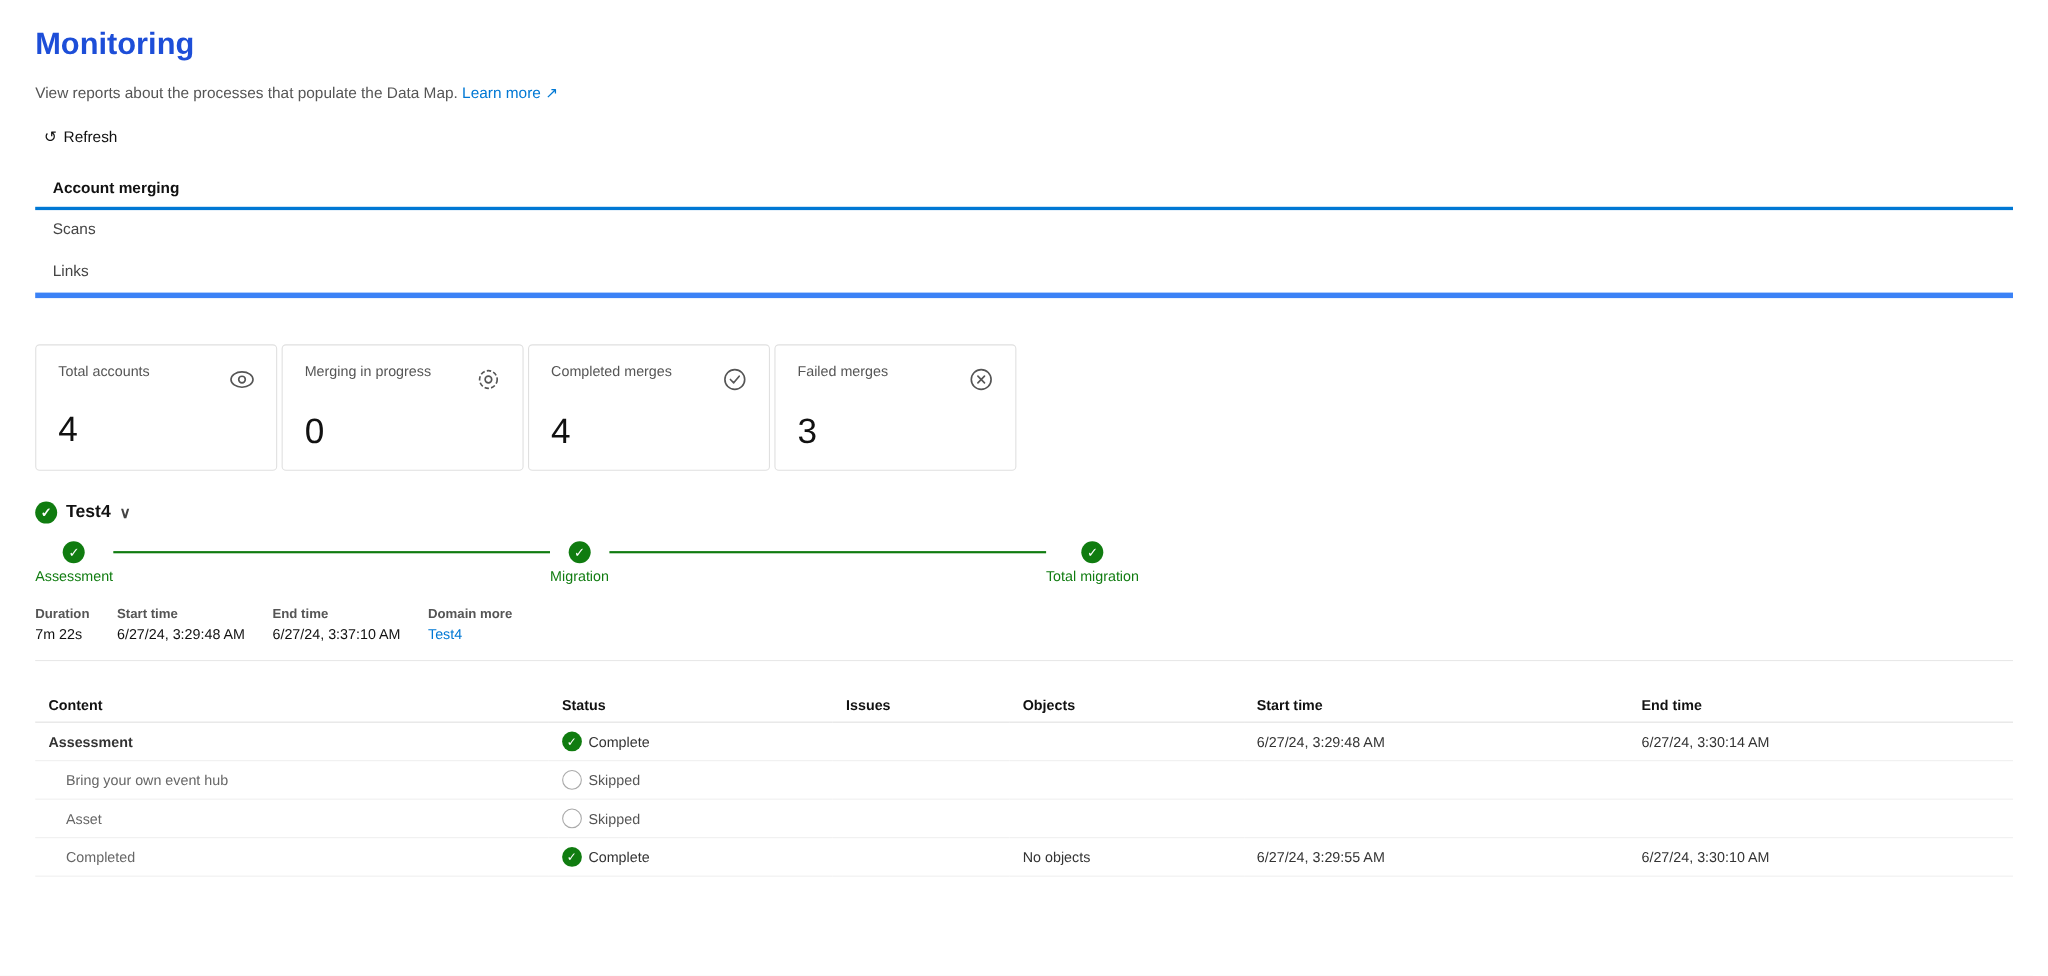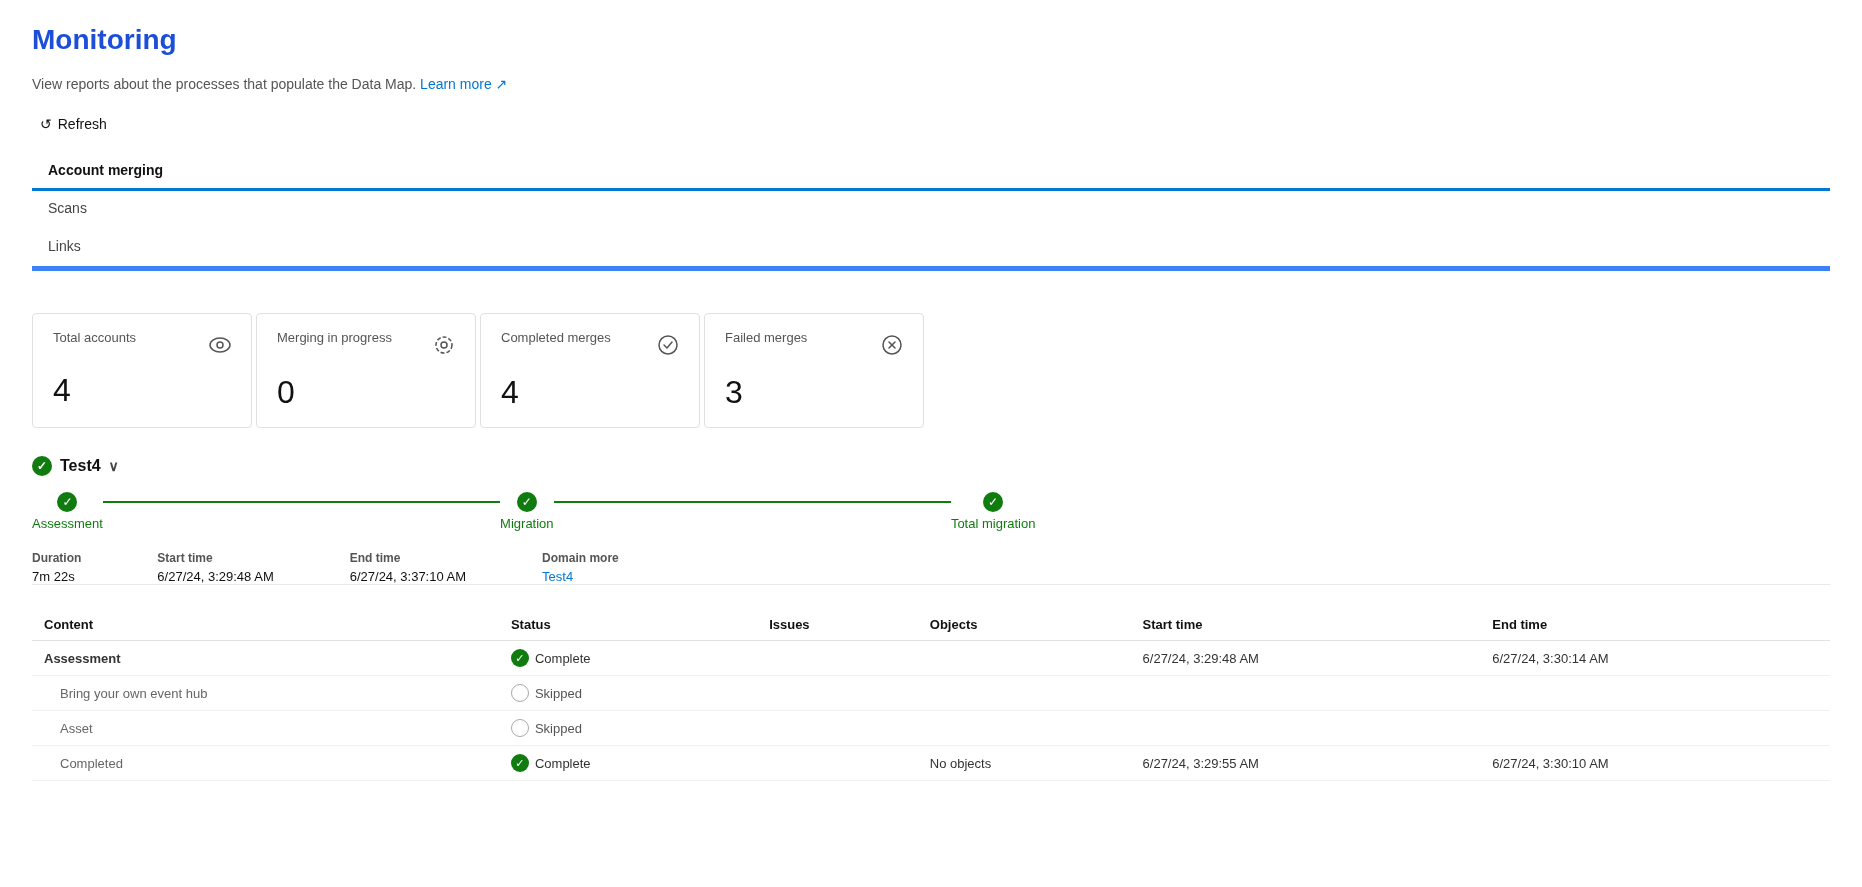--- a/index.html
+++ b/index.html
@@ -144,22 +144,23 @@
     }
     .pipeline-line {
       flex: 1;
       height: 2px;
       background: #107c10;
       margin: 0 0;
       margin-bottom: 20px;
     }
     .details-row {
       display: flex;
-      gap: 76px;
+      gap: 25px;
       margin-bottom: 24px;
+      padding-bottom: 16px;
       border-bottom: 1px solid #e8e8e8;
     }
     .detail-item {
       display: flex;
       flex-direction: column;
       gap: 4px;
     }
     .detail-label {
       font-size: 12px;
       color: #555;

